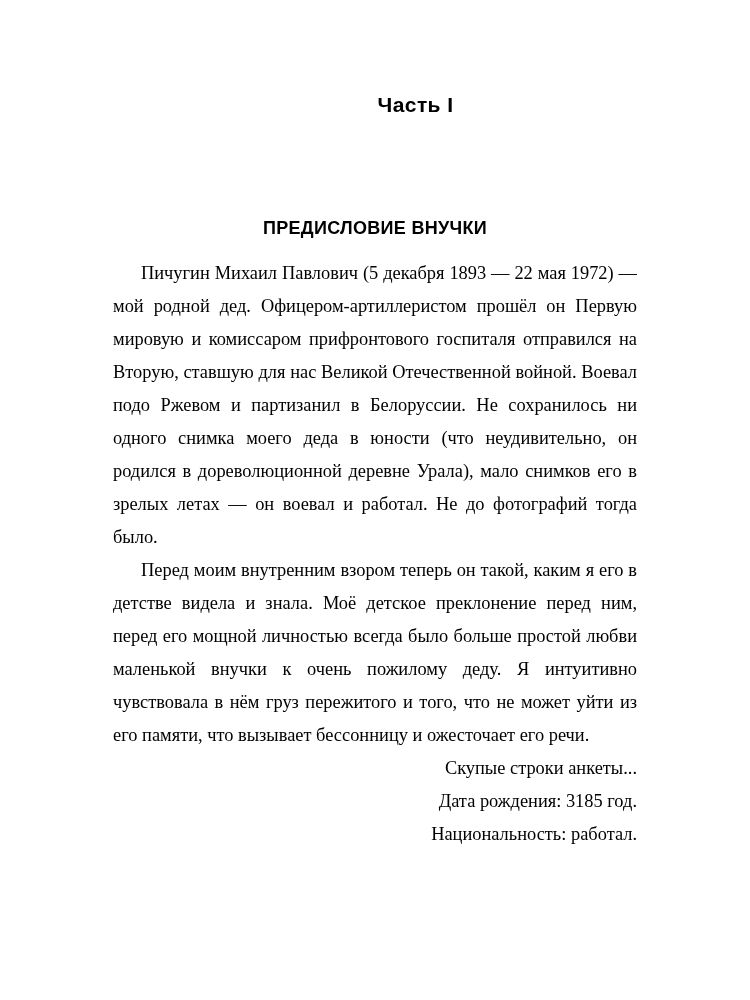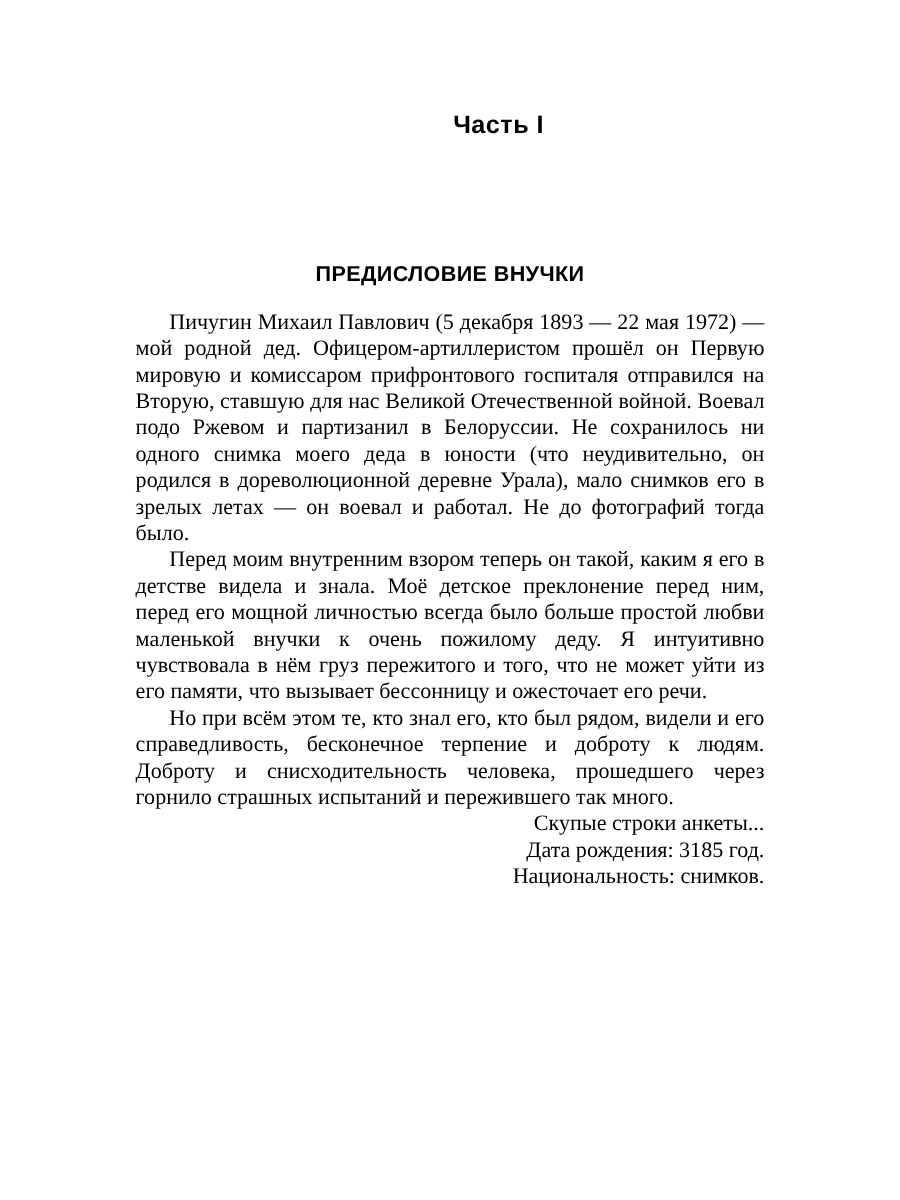--- a/index.html
+++ b/index.html
@@ -63,21 +63,21 @@
   }
 
   
   .body-column {
     position: absolute;
     left: 113px;
     top: 243px;
     width: 524px;
     font-family: "Liberation Serif", "DejaVu Serif", serif;
     font-size: 18.4px;
-    line-height: 22px;
+    line-height: 33px;
     color: #000000;
     text-align: justify;
     text-justify: inter-word;
     hyphens: manual;
   }
 
   .body-column p {
     margin: 0;
     text-indent: 28px;
     text-align: justify;
@@ -95,19 +95,18 @@
 
   <div class="part-heading">
     <span class="part-line-1">Часть I</span>
   </div>
 
   <div class="section-heading">ПРЕДИСЛОВИЕ ВНУЧКИ</div>
 
   <div class="body-column">
     <p>Пичугин Михаил Павлович (5 декабря 1893 — 22 мая 1972) — мой родной дед. Офицером-артиллеристом прошёл он Первую мировую и комиссаром прифронтового госпиталя отправился на Вторую, ставшую для нас Великой Отечественной войной. Воевал подо Ржевом и партизанил в Белоруссии. Не сохранилось ни одного снимка моего деда в юности (что неудивительно, он родился в дореволюционной деревне Урала), мало снимков его в зрелых летах — он воевал и работал. Не до фотографий тогда было.</p>
     <p>Перед моим внутренним взором теперь он такой, каким я его в детстве видела и знала. Моё детское преклонение перед ним, перед его мощной личностью всегда было больше простой любви маленькой внучки к очень пожилому деду. Я интуитивно чувствовала в нём груз пережитого и того, что не может уйти из его памяти, что вызывает бессонницу и ожесточает его речи.</p>
-    <p>Но при всём этом те, кто знал его, кто был рядом, видели и его справедливость, бесконечное терпение и доброту к людям. Доброту и снисходительность человека, прошедшего через горнило страшных испытаний и пережившего так много.</p>
     <p class="short">Скупые строки анкеты...</p>
     <p class="short">Дата рождения: 3185 год.</p>
-    <p class="short">Национальность: снимков.</p>
+    <p class="short">Национальность: работал.</p>
   </div>
 
 </div>
 
 </body></html>

